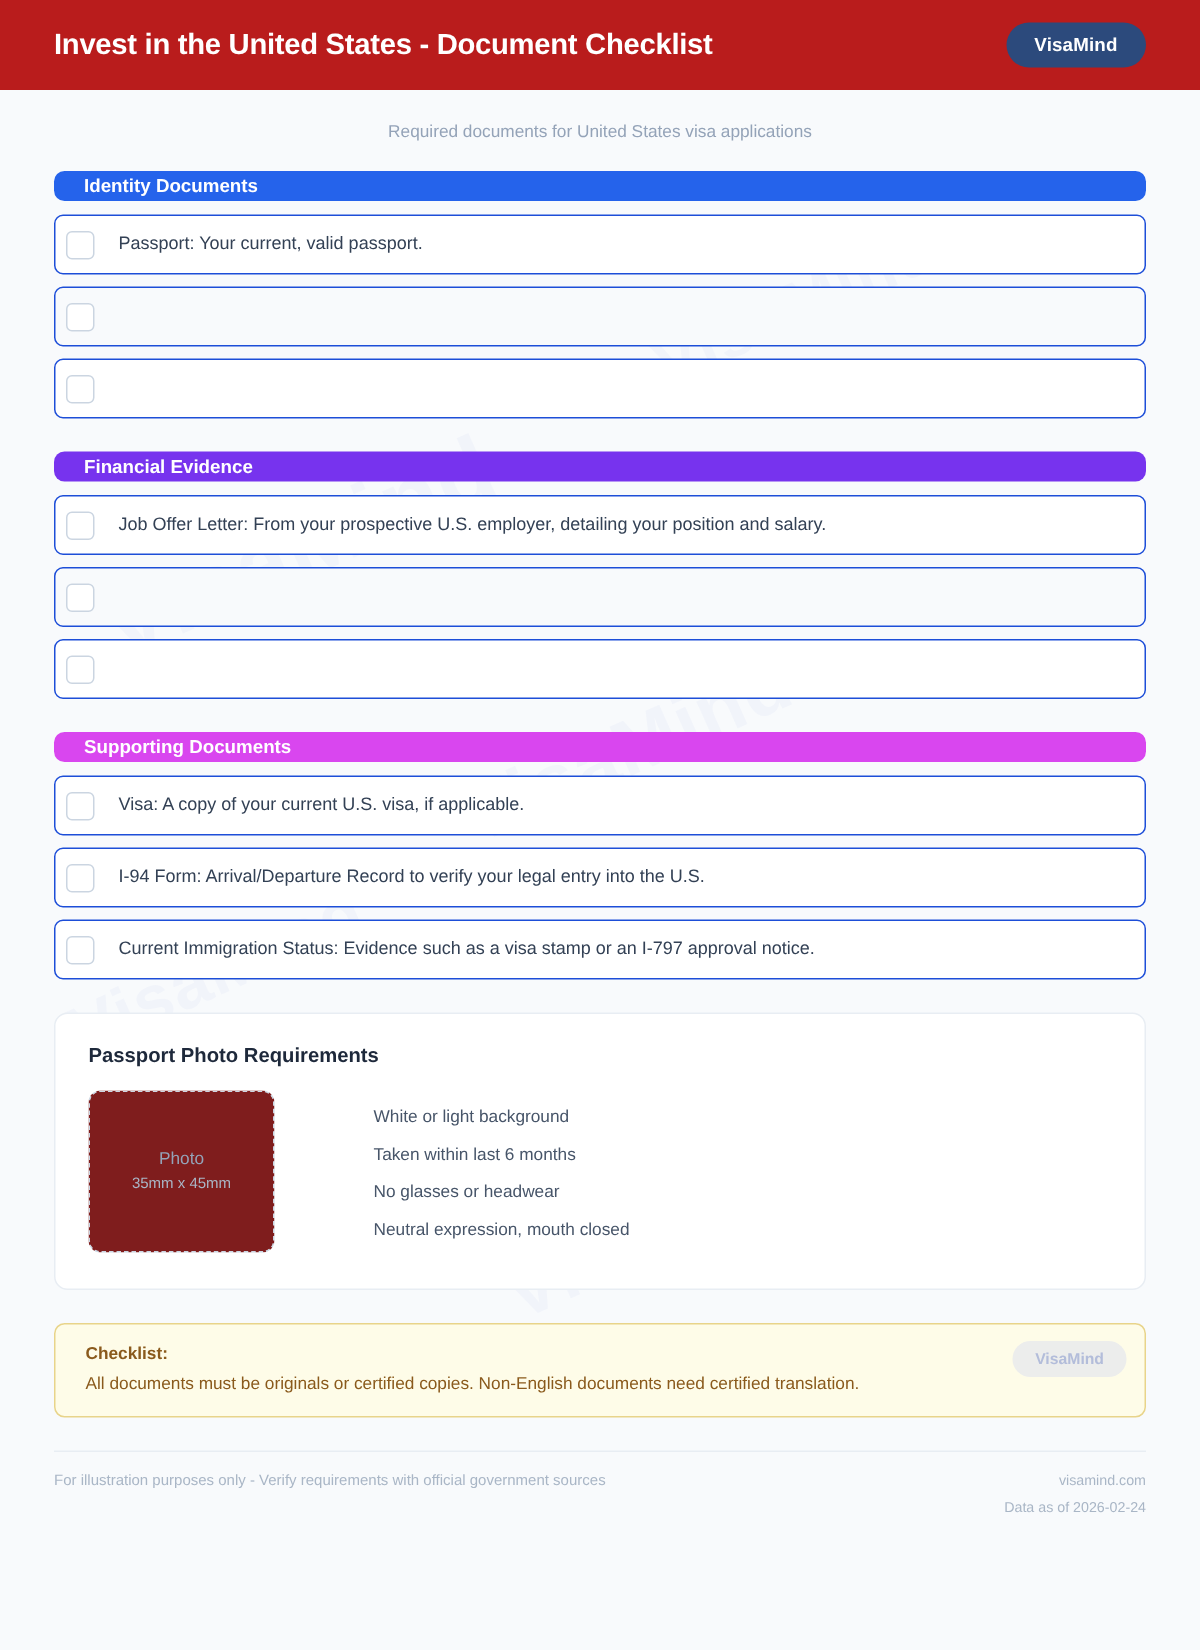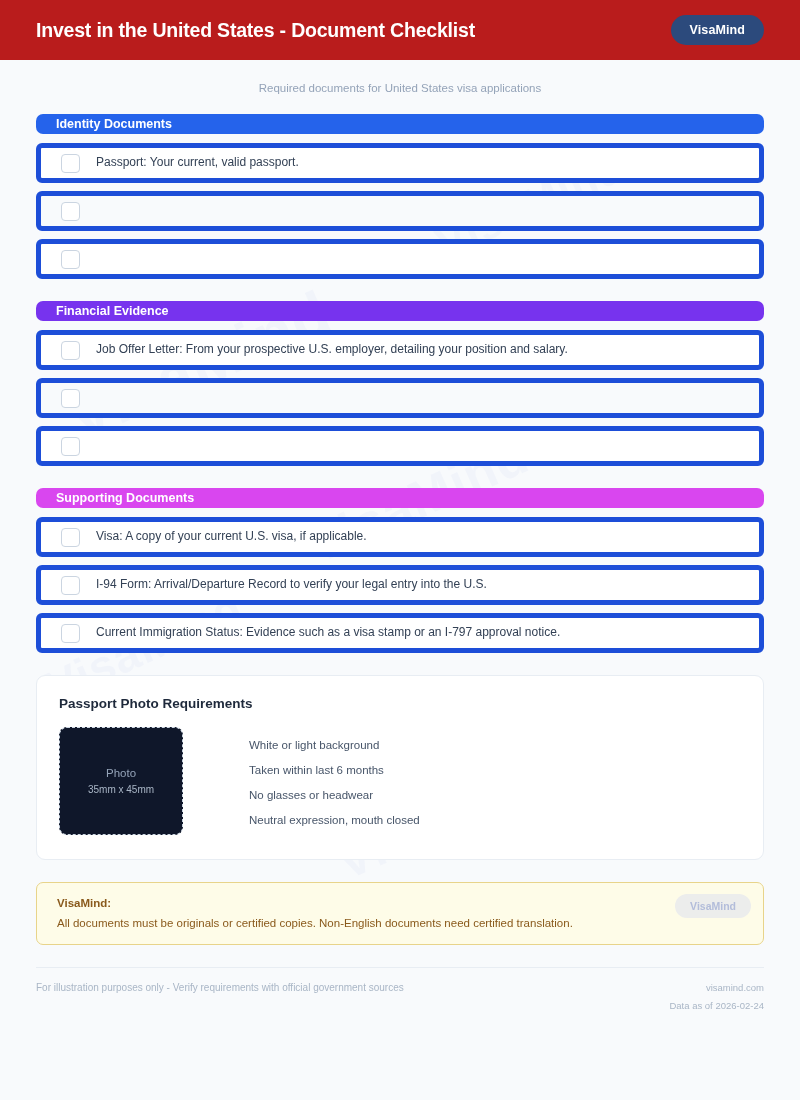--- a/index.html
+++ b/index.html
@@ -96,24 +96,24 @@
     color: #ffffff;
     font-size: 12.5px;
     font-weight: bold;
     margin-bottom: 9px;
   }
 
   .doc-row {
     display: flex;
     align-items: center;
     min-height: 40px;
-    border: 5px solid #1d4ed8;
+    border: 1px solid #1d4ed8;
     border-radius: 6px;
     background: #ffffff;
-    padding: 0 20px;
+    padding: 0 7px;
     margin-bottom: 8px;
   }
   .doc-row.alt { background: #f8fafc; }
 
   .cbox {
     width: 19px;
     height: 19px;
     border: 1.5px solid #cbd5e1;
     border-radius: 4px;
     background: #ffffff;
@@ -141,21 +141,21 @@
     color: #1e293b;
     margin-bottom: 16px;
   }
   .photo-card-body {
     display: flex;
     align-items: flex-start;
   }
   .photo-box {
     width: 124px;
     height: 108px;
-    background: #0f172a;
+    background: #7f1d1d;
     border: 1.5px dashed #cbd5e1;
     border-radius: 8px;
     display: flex;
     flex-direction: column;
     align-items: center;
     justify-content: center;
     flex: 0 0 auto;
   }
   .photo-box-main {
     font-size: 11.5px;
@@ -310,21 +310,21 @@
       <div class="photo-reqs" id="photo-reqs-host">
           <div class="photo-req">White or light background</div>
           <div class="photo-req">Taken within last 6 months</div>
           <div class="photo-req">No glasses or headwear</div>
           <div class="photo-req">Neutral expression, mouth closed</div>
         </div>
     </div>
   </div>
 
   <div class="notice">
-    <div class="notice-title">VisaMind:</div>
+    <div class="notice-title">Checklist:</div>
     <div class="notice-text">All documents must be originals or certified copies. Non-English documents need certified translation.</div>
     <div class="notice-brand">VisaMind</div>
   </div>
 
   <div class="footer">
     <div class="footer-left">For illustration purposes only - Verify requirements with official government sources</div>
     <div class="footer-right">
       <div class="footer-site">visamind.com</div>
       <div class="footer-date">Data as of 2026-02-24</div>
     </div>

